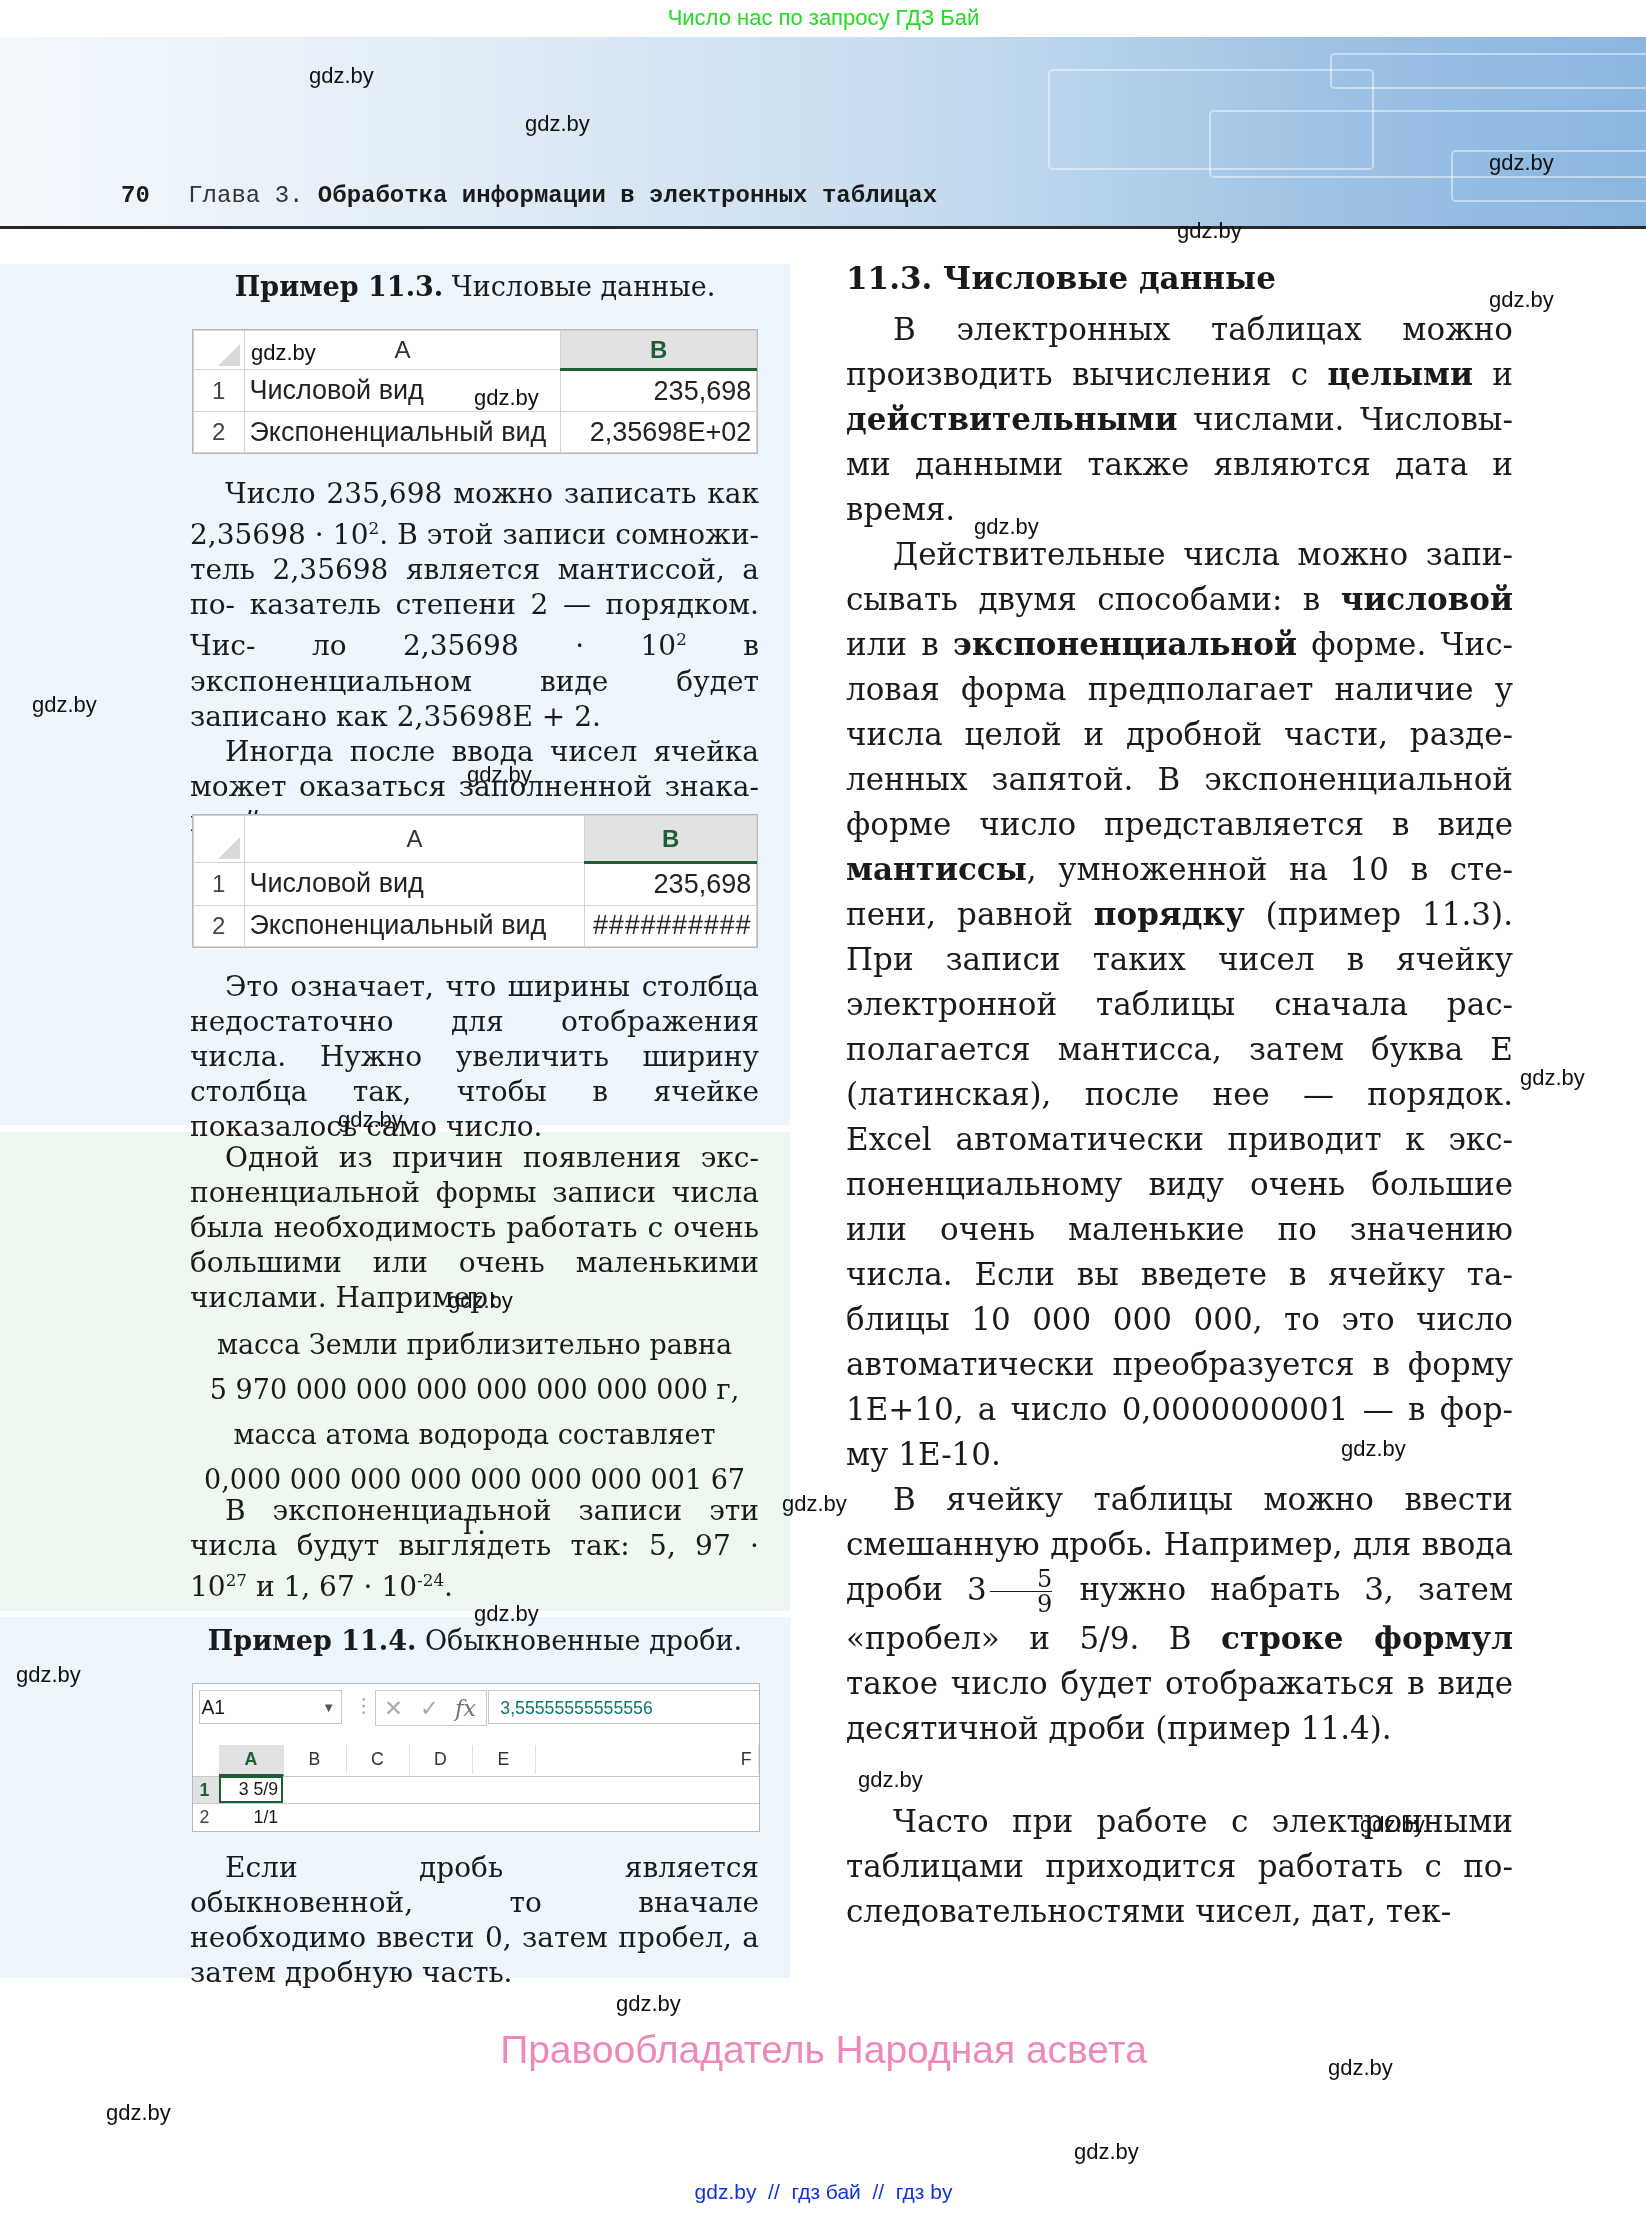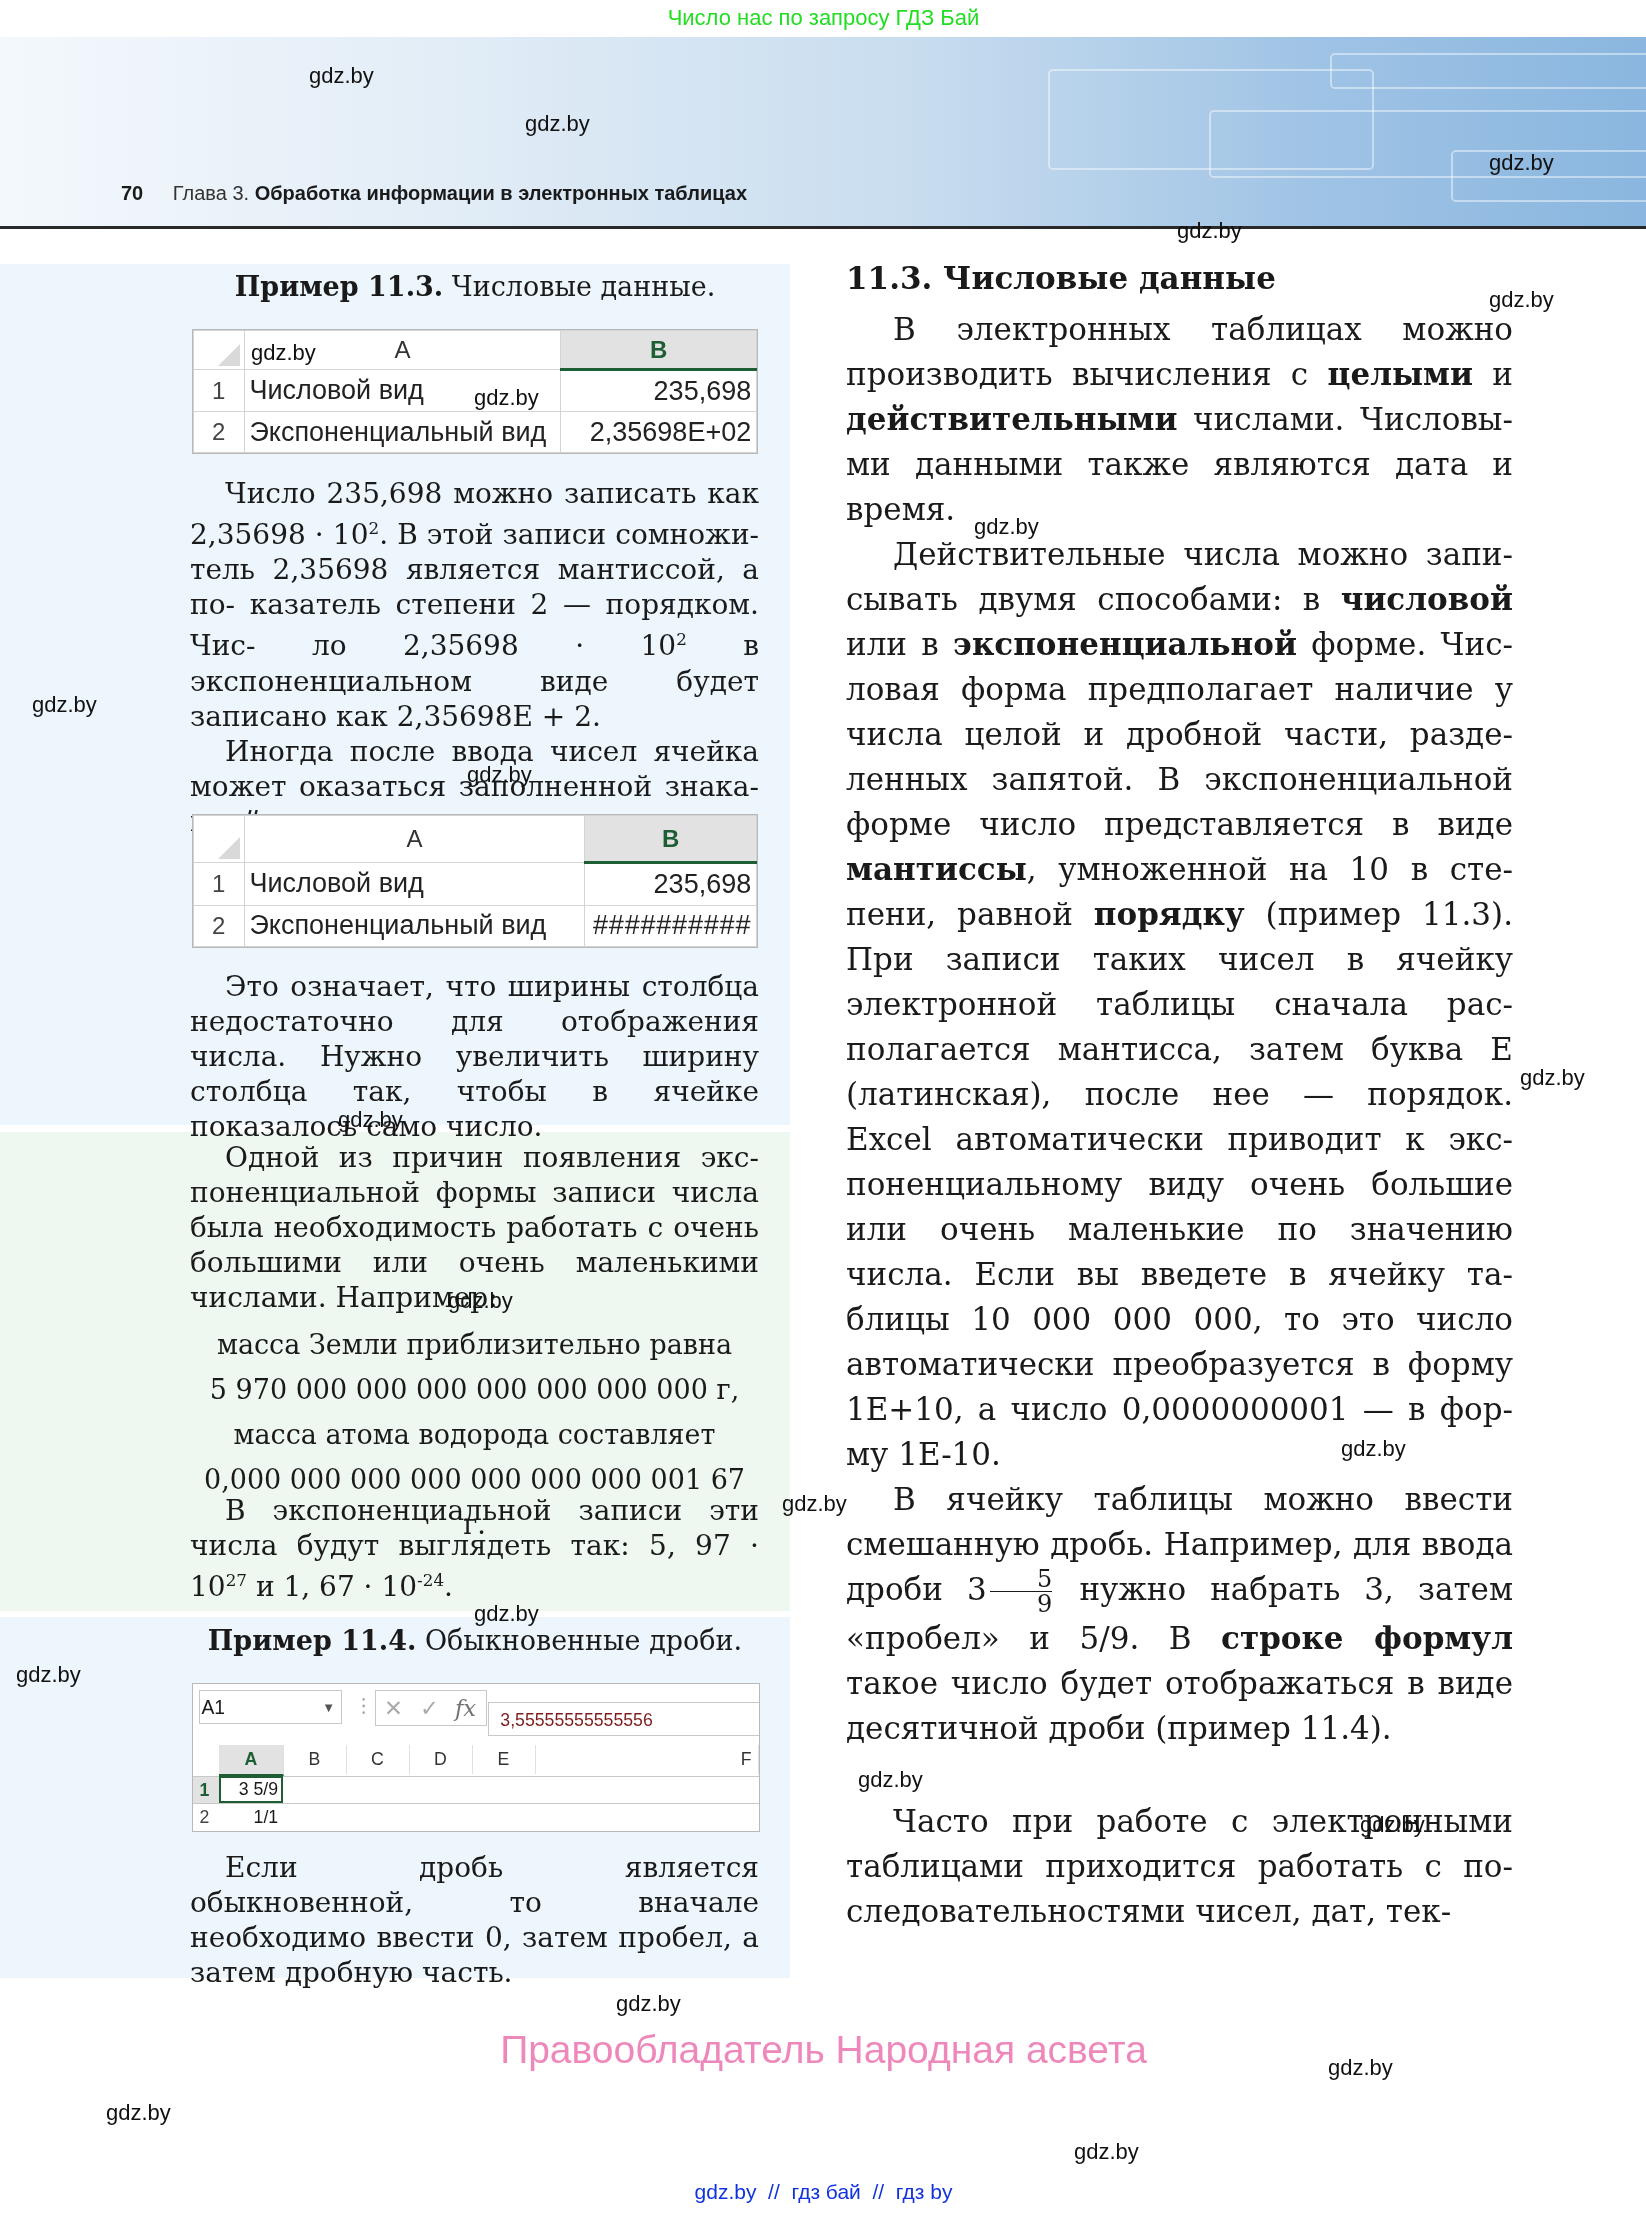--- a/index.html
+++ b/index.html
@@ -5,21 +5,21 @@
   html, body { margin:0; padding:0; }
   body { width:1647px; height:2216px; position:relative; background:#ffffff; overflow:hidden;
          font-family:"DejaVu Serif", serif; color:#1a1a1a; }
   .abs { position:absolute; }
   .topbar { left:0; top:0; width:1647px; height:37px; background:#fff; text-align:center; }
   .topbar span { font-family:"Liberation Sans", sans-serif; font-size:22px; color:#22dd22; line-height:35px; }
   .banner { left:0; top:37px; width:1647px; height:192px;
             background: linear-gradient(90deg, #f3f8fc 0%, #e4eef7 25%, #c9ddef 55%, #9fc3e5 80%, #8ab6df 100%); overflow:hidden; }
   .banner .trace { position:absolute; border:2.4px solid rgba(255,255,255,0.45); border-radius:4.8px; }
   .banner-rule { left:0; top:226px; width:1647px; height:3.2px; background:#2a2a2a; }
-  .header-line { left:121px; top:182px; font-family:Liberation Sans, sans-serif; font-size:20px; color:#1a1a1a; white-space:nowrap; }
+  .header-line { left:121px; top:182px; font-family:Liberation Mono, monospace; font-size:24px; color:#1a1a1a; white-space:nowrap; }
   .header-line .pg { font-weight:bold; margin-right:24px; }
   .header-line .ch { font-weight:normal; color:#333; }
   .header-line .tt { font-weight:bold; }
   .panel { left:0; width:790px; }
   .p-blue1 { top:264px; height:861px; background:#ecf6fc; }
   .p-green { top:1132px; height:479px; background:#eff7f1; }
   .p-blue2 { top:1617px; height:361px; background:#ecf6fc; }
   .ptext { font-size:28px; line-height:35px; text-align:justify; }
   .ptext p { margin:0; text-indent:35px; }
   .caption { font-size:27px; text-align:center; }
@@ -46,21 +46,21 @@
   .copyright { left:0; width:1647px; top:2028px; text-align:center; font-family:"Liberation Sans", sans-serif; font-size:39px; color:#ee88bb; }
   .footer { left:0; width:1647px; top:2180px; text-align:center; font-family:"Liberation Sans", sans-serif; font-size:21px; color:#1133dd; }
   
   .fbar { left:192px; top:1683px; width:566px; height:147px; background:#fff; border:1.6px solid #b8b8b8; font-family:"Liberation Sans", sans-serif; }
   .namebox { position:absolute; left:6.4px; top:6.4px; width:143px; height:34px; border:0.8px solid #c8c8c8; font-size:19.3px; line-height:34px; padding-left:1px; box-sizing:border-box; }
   .namebox .dd { position:absolute; right:6.4px; top:0; font-size:13px; color:#555; }
   .vdots { position:absolute; left:161px; top:9.7px; color:#999; font-size:19.3px; }
   .fbtns { position:absolute; left:182px; top:6.4px; width:110px; height:34px; border:0.8px solid #c8c8c8; }
   .fbtns span { position:absolute; top:3.2px; font-size:22.6px; color:#aaa; }
   .fbtns .fx { color:#737373; font-family:"DejaVu Serif", serif; font-style:italic; }
-  .finput { position:absolute; left:295px; top:6.4px; right:0; height:34px; border:0.8px solid #c8c8c8; border-right:none; font-size:17.7px; line-height:34px; padding-left:11.3px; color:#7f1d1d; box-sizing:border-box;margin-top:12px; }
+  .finput { position:absolute; left:295px; top:6.4px; right:0; height:34px; border:0.8px solid #c8c8c8; border-right:none; font-size:17.7px; line-height:34px; padding-left:11.3px; color:#0f766e; box-sizing:border-box; }
   .gridhead { position:absolute; left:0; top:61px; right:0; height:31px; }
   .gcell { position:absolute; font-size:17.7px; text-align:center; color:#333; line-height:29px; border-right:0.8px solid #e0e0e0; }
   .grow { position:absolute; left:0; right:0; height:27px; border-top:0.8px solid #c8c8c8; }
 </style>
 </head>
 <body>
 
 <div class="abs topbar">
   <span>Число нас по запросу ГДЗ Бай</span>
 </div>

